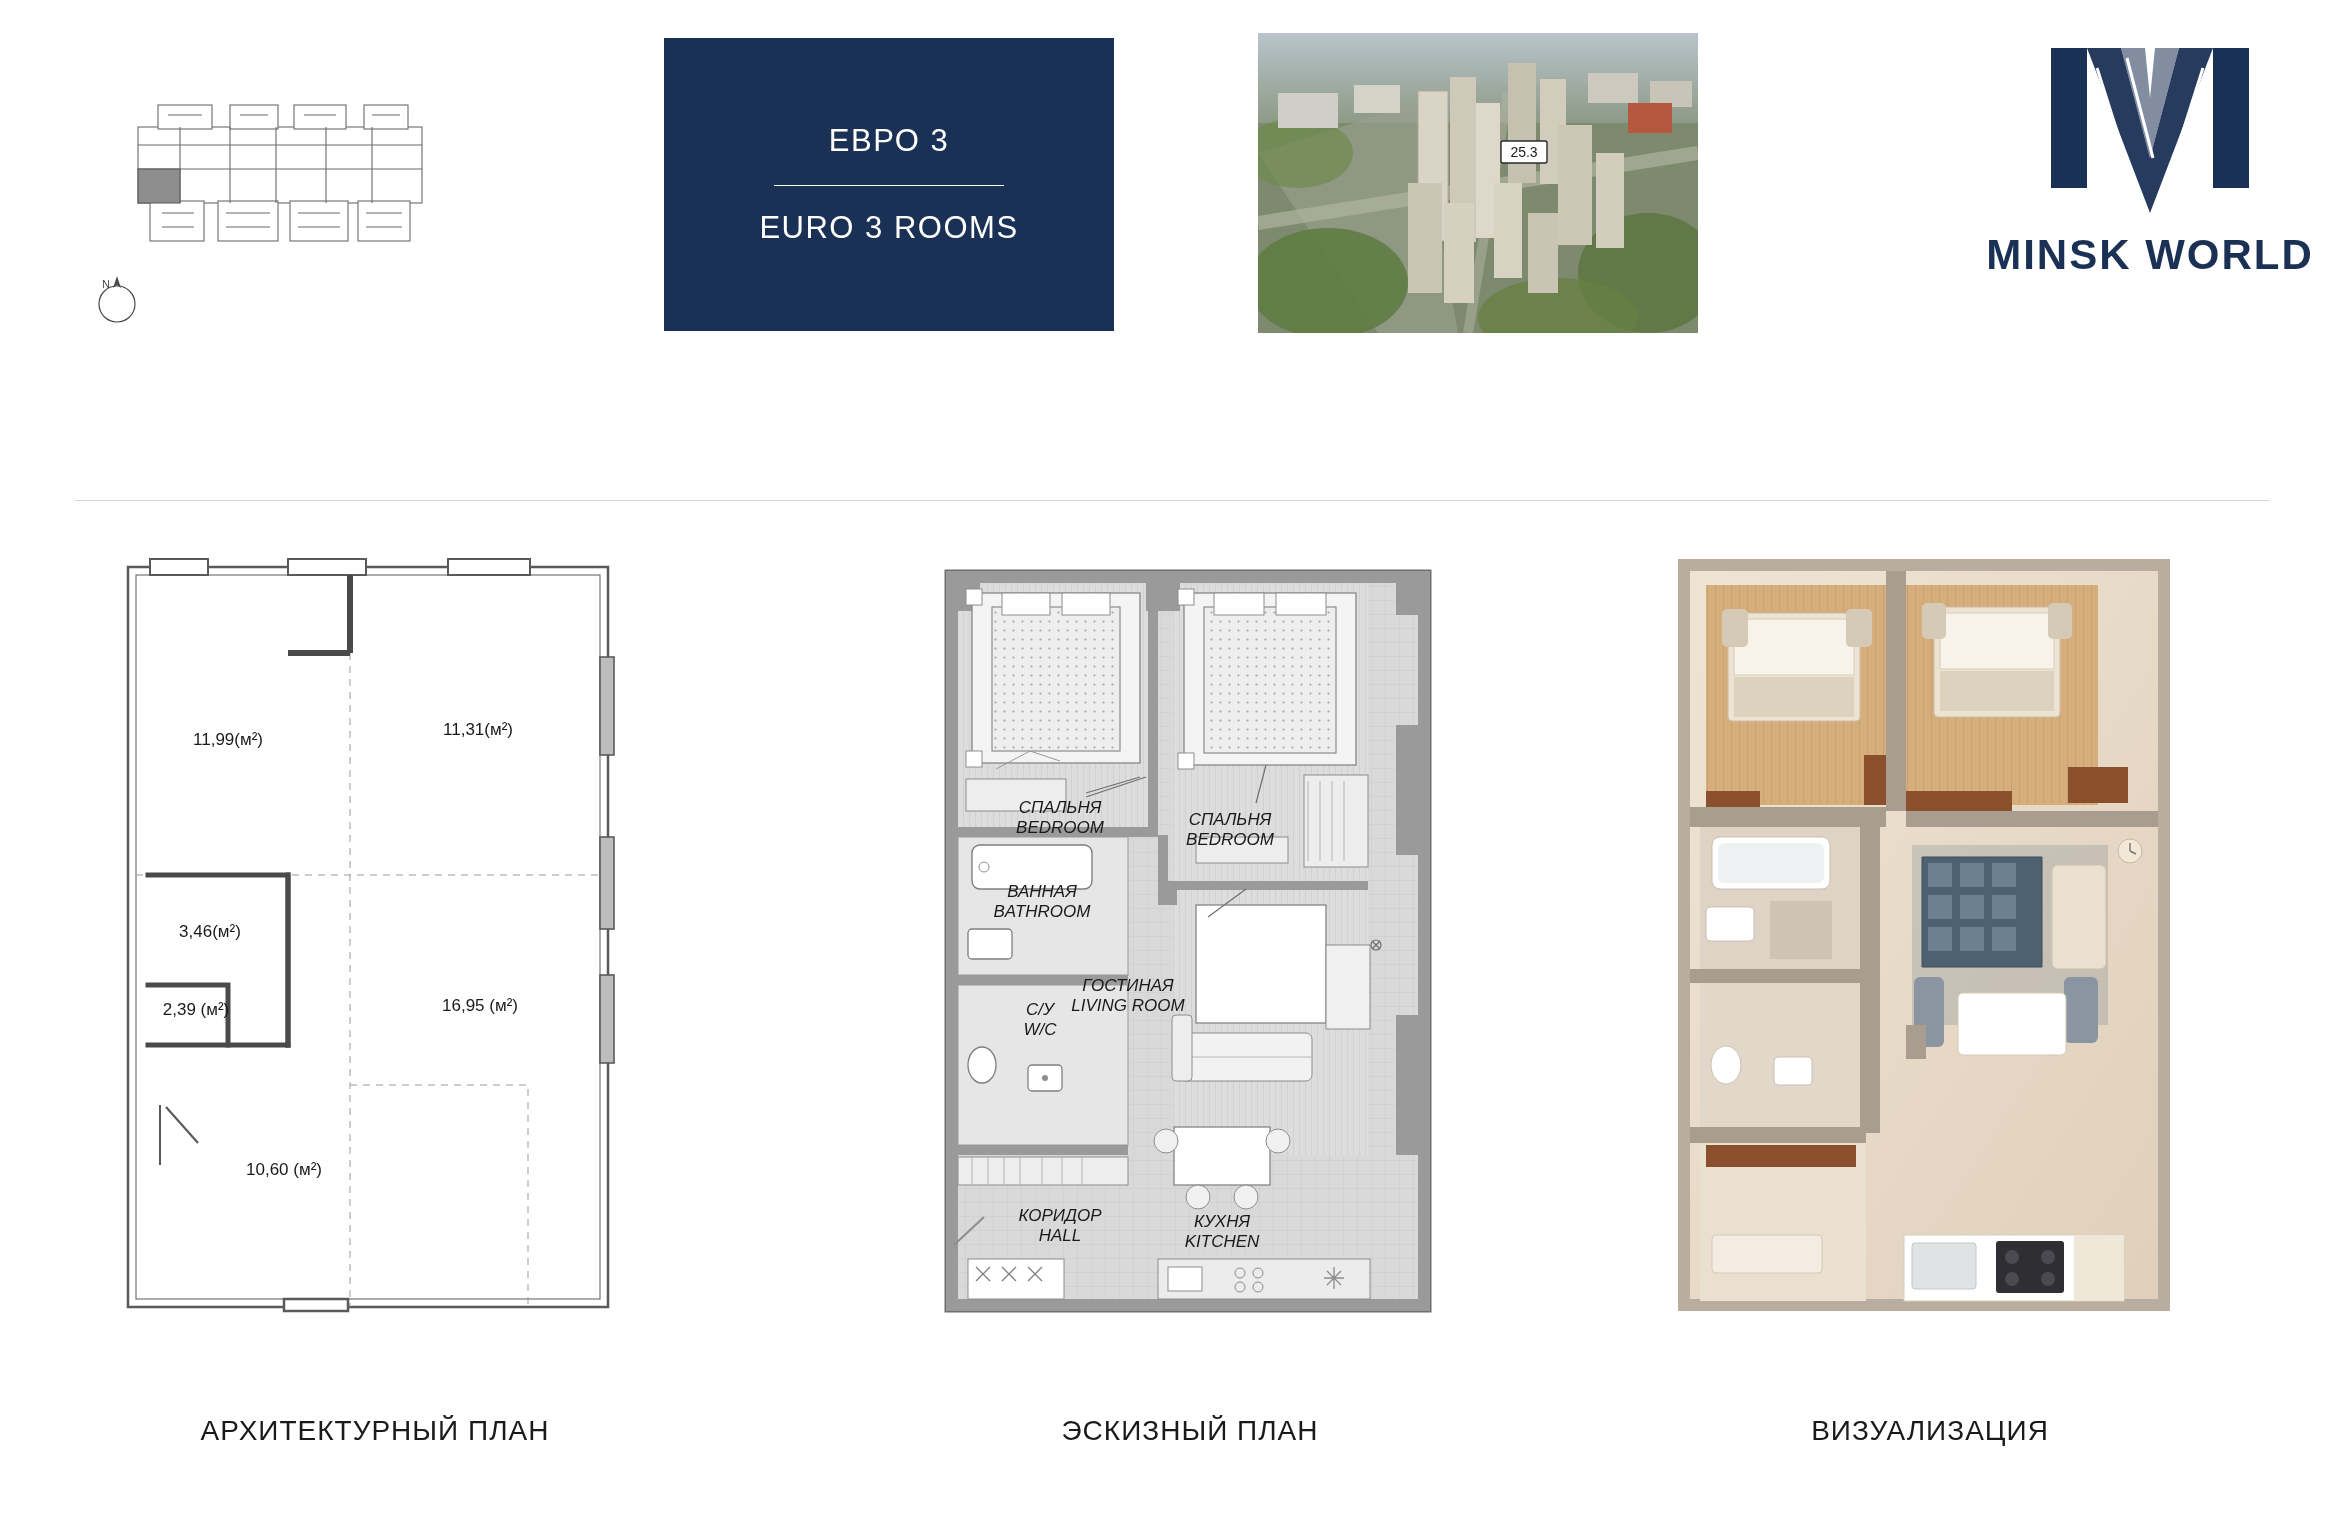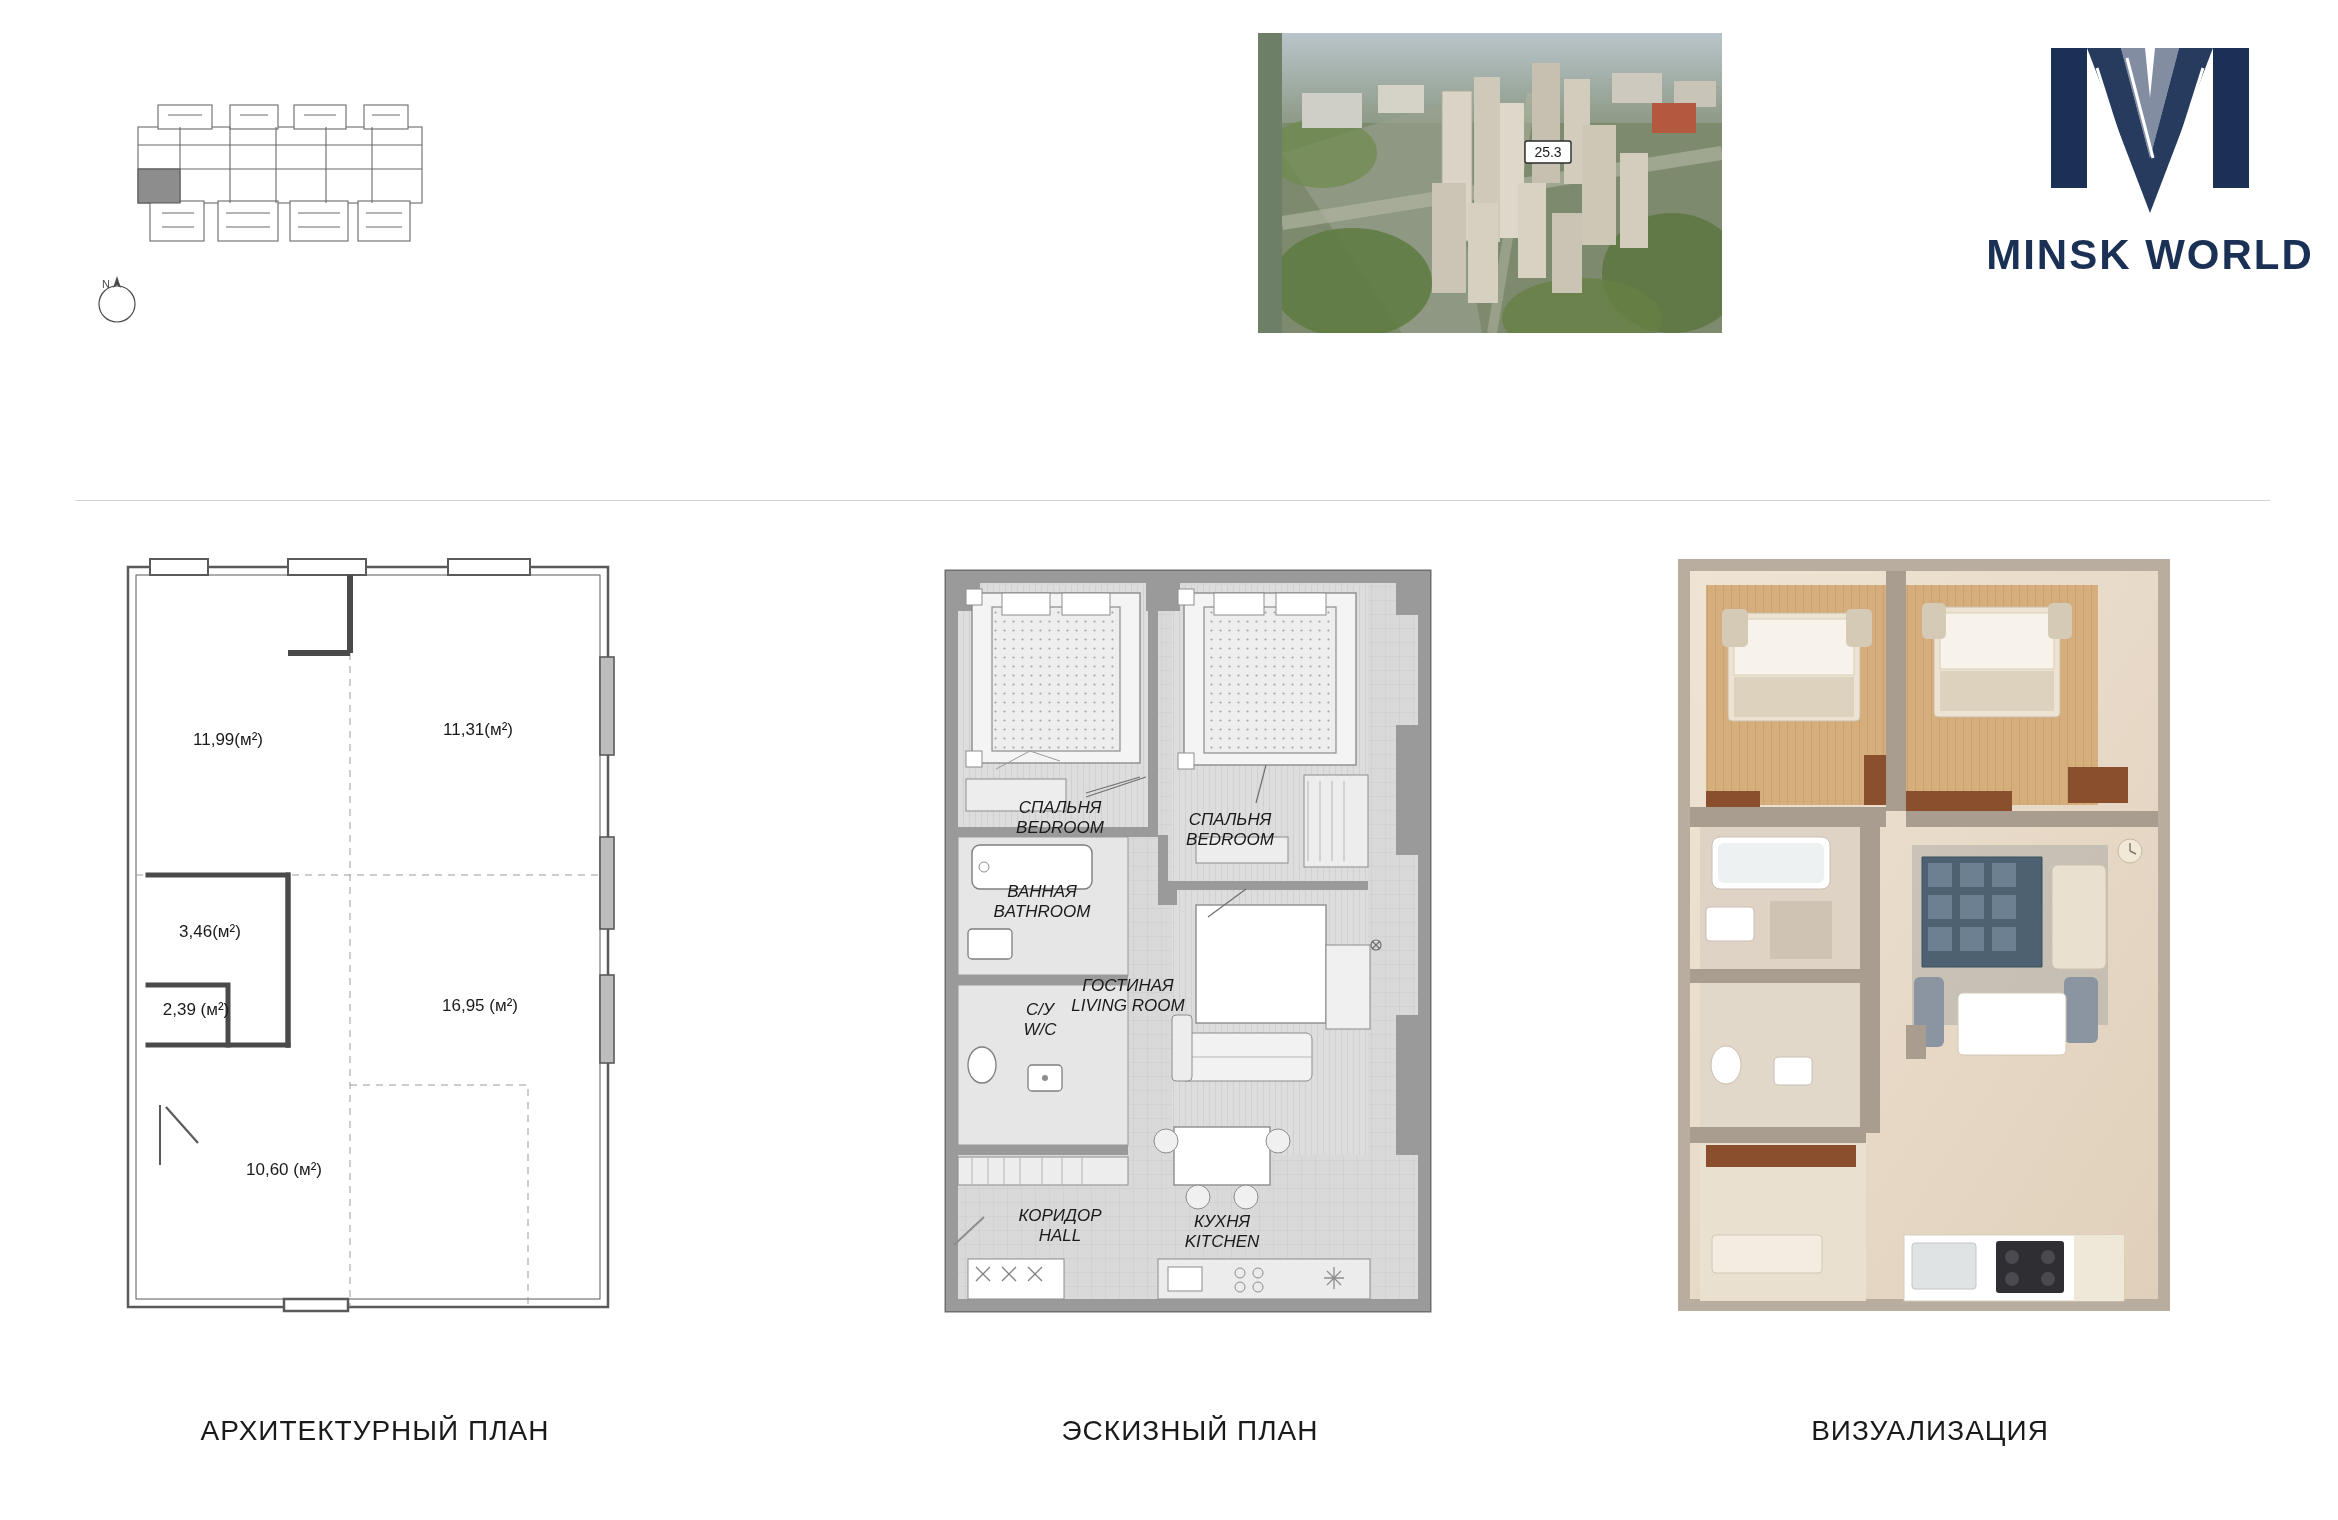--- a/index.html
+++ b/index.html
@@ -75,21 +75,20 @@
 
   
   .aerial {
     position: absolute;
     left: 1258px;
     top: 33px;
     width: 440px;
     height: 300px;
     overflow: hidden;
     background: #6d7f66;
-    padding-left: 24px;
   }
   .aerial svg { display:block; }
 
   
   .brand {
     position: absolute;
     left: 1930px;
     top: 38px;
     width: 440px;
     height: 290px;
@@ -185,20 +184,25 @@
   </div>
 
   <div class="compass">
     <svg width="58" height="58" viewBox="0 0 58 58">
       <circle cx="29" cy="32" r="18" fill="none" stroke="#4a4a4a" stroke-width="1.2"></circle>
       <path d="M29 4 L33 16 L29 13 L25 16 Z" fill="#4a4a4a"></path>
       <text x="14" y="16" font-size="11" fill="#4a4a4a" font-family="Liberation Sans, sans-serif">N</text>
     </svg>
   </div>
 
+  <div class="title-box">
+    <div class="title-ru">ЕВРО 3</div>
+    <div class="title-rule"></div>
+    <div class="title-en">EURO 3 ROOMS</div>
+  </div>
 
   <div class="aerial">
     <svg width="440" height="300" viewBox="0 0 440 300">
       <defs>
         <linearGradient id="sky" x1="0" y1="0" x2="0" y2="1">
           <stop offset="0%" stop-color="#b9c4cb"></stop>
           <stop offset="100%" stop-color="#8d9a86"></stop>
         </linearGradient>
       </defs>
       <rect width="440" height="300" fill="#7d8a6e"></rect>

